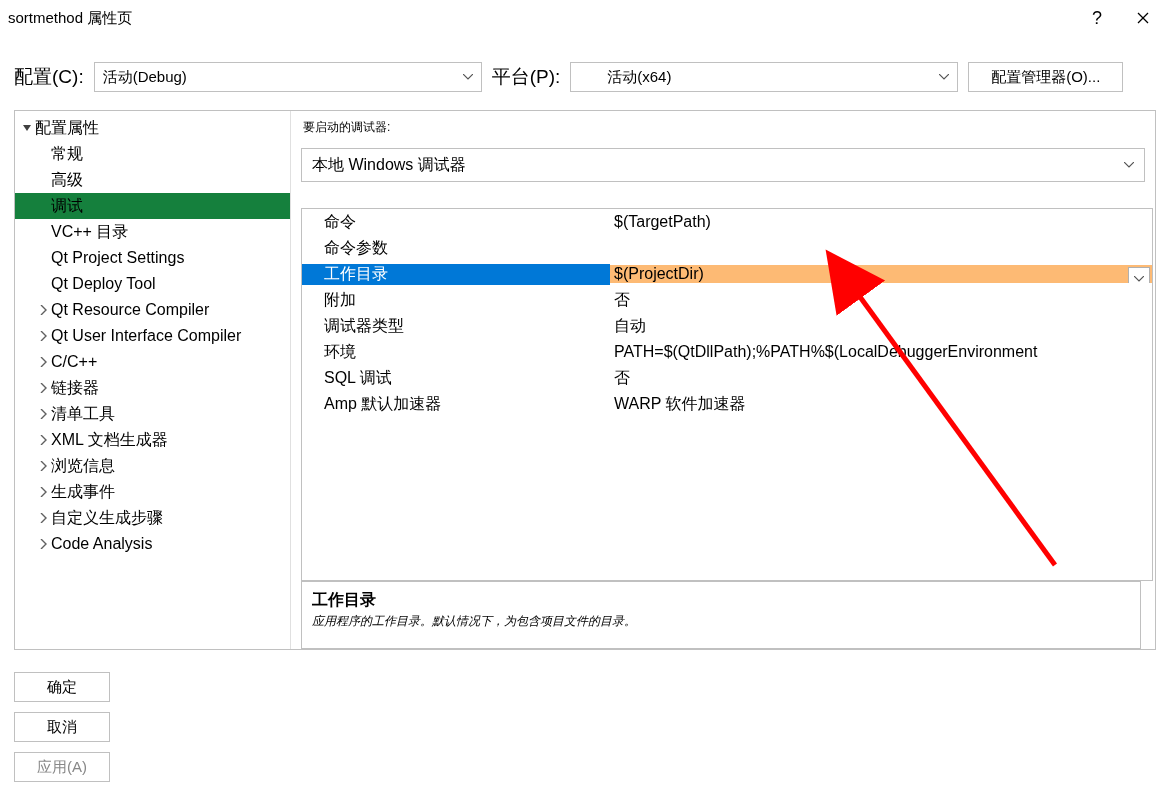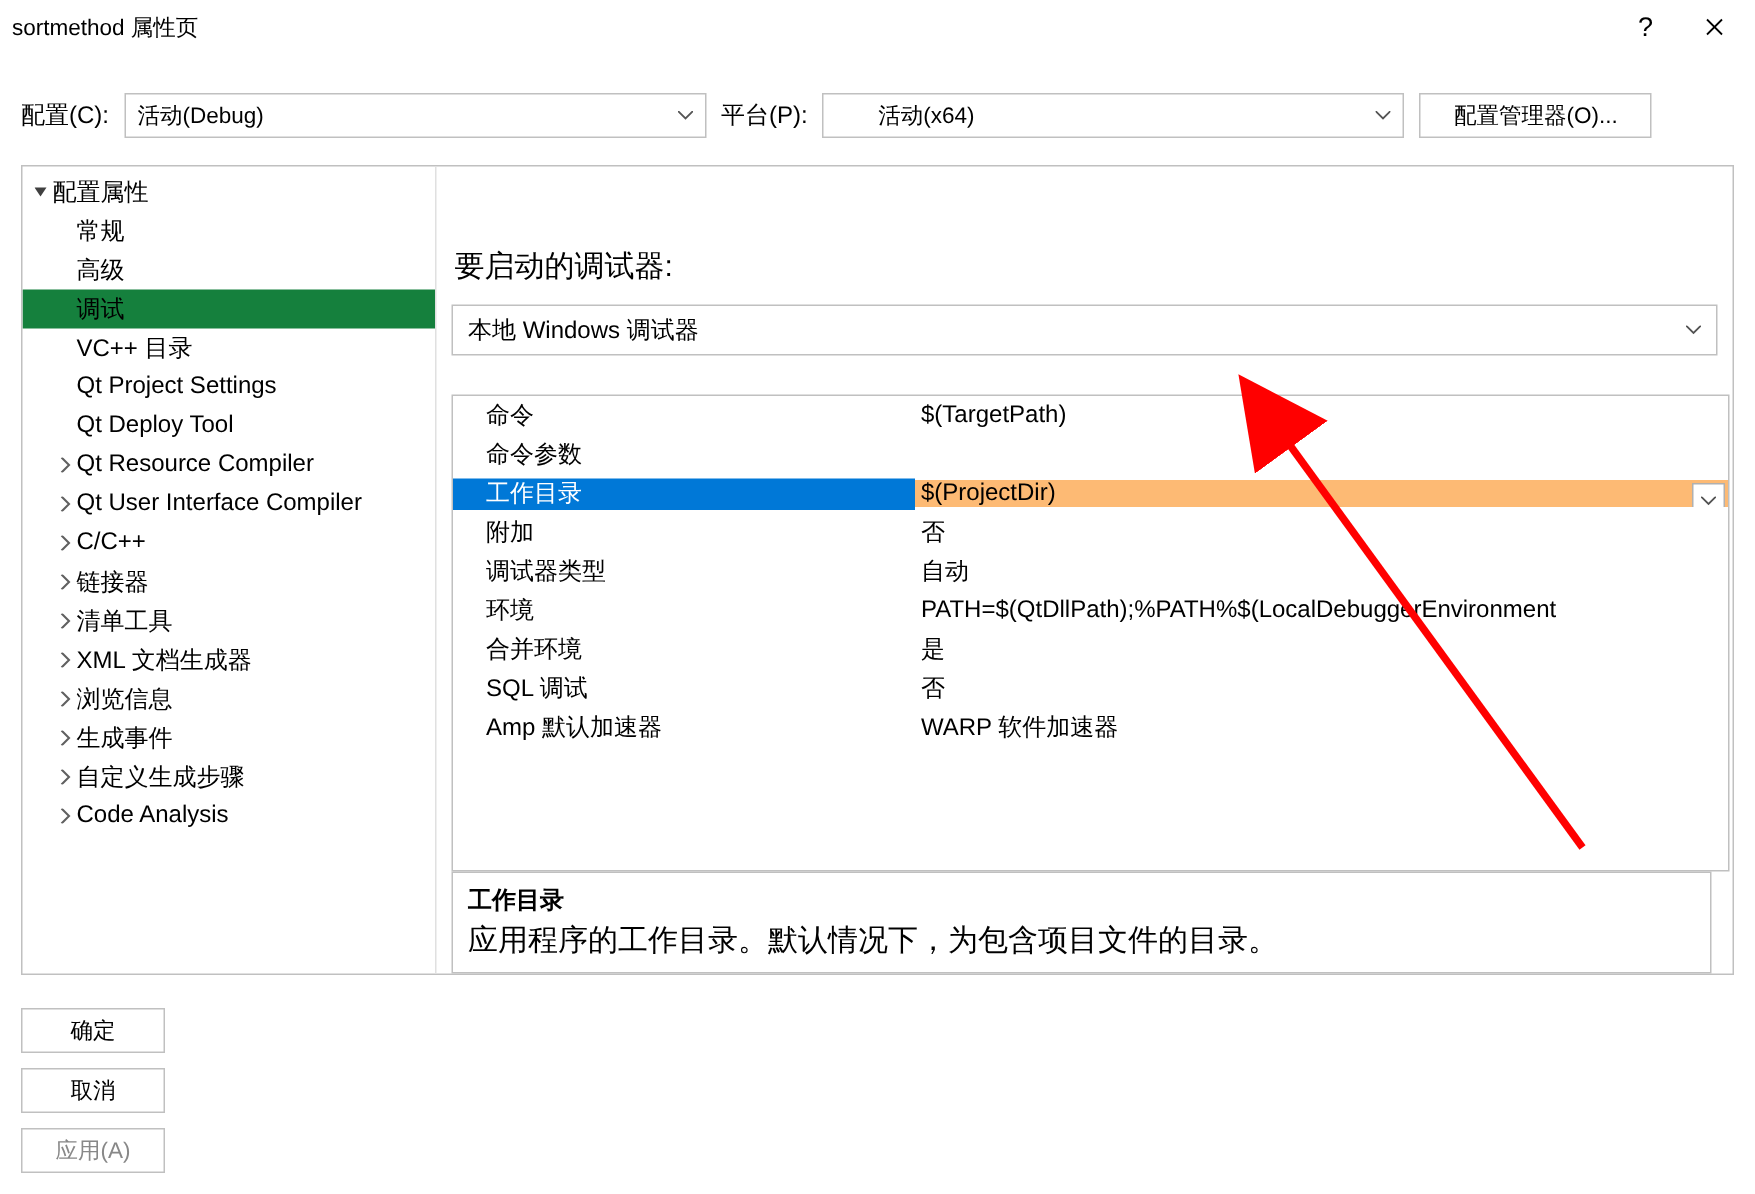--- a/index.html
+++ b/index.html
@@ -44,21 +44,21 @@
   .title-btn.close svg { width: 12px; height: 12px; }
   .title-btn.help { font-size: 18px; }
   
   .toprow {
     display: flex;
     align-items: center;
     padding: 6px 14px 6px 14px;
     gap: 10px;
     margin-top: 20px;
   }
-  .toprow .lbl { font-size: 16px; white-space: nowrap; }
+  .toprow .lbl { font-size: 19px; white-space: nowrap; }
   .combo {
     display: flex;
     align-items: center;
     justify-content: space-between;
     border: 1px solid #c0c0c0;
     background: #fff;
     height: 30px;
     padding: 0 8px;
     box-sizing: border-box;
   }
@@ -115,24 +115,23 @@
   }
   
   .rightpane {
     flex: 1;
     display: flex;
     flex-direction: column;
     padding: 8px 0 0 10px;
     min-width: 0;
   }
   .debugger-label {
-    font-size: 20px;
+    font-size: 12px;
     margin-bottom: 12px;
     padding-left: 2px;
-    margin-top: 45px;
   }
   .debugger-combo {
     border: 1px solid #c0c0c0;
     height: 32px;
     display: flex;
     align-items: center;
     justify-content: space-between;
     padding: 0 10px;
     margin-right: 10px;
     font-size: 16px;
@@ -196,21 +195,21 @@
   .descpanel {
     border: 1px solid #c0c0c0;
     border-top: 1px solid #c0c0c0;
     margin-right: 14px;
     margin-top: 0;
     padding: 8px 10px;
     height: 68px;
     box-sizing: border-box;
   }
   .descpanel .dtitle { font-weight: bold; font-size: 16px; }
-  .descpanel .ddesc { font-size: 20px; margin-top: 2px; }
+  .descpanel .ddesc { font-size: 12px; margin-top: 2px; font-style: italic; }
   
   .bottomrow {
     display: flex;
     justify-content: flex-end;
     gap: 10px;
     padding: 14px 14px 14px 14px;
     flex-direction: column;
   }
   .bottomrow .btn { width: 96px; }
   
@@ -412,24 +411,20 @@
             </div>
             <div class="prop-row">
               <div class="k">调试器类型</div>
               <div class="v">自动</div>
             </div>
             <div class="prop-row">
               <div class="k">环境</div>
               <div class="v">PATH=$(QtDllPath);%PATH%$(LocalDebuggerEnvironment</div>
             </div>
             <div class="prop-row">
-              <div class="k">合并环境</div>
-              <div class="v">是</div>
-            </div>
-            <div class="prop-row">
               <div class="k">SQL 调试</div>
               <div class="v">否</div>
             </div>
             <div class="prop-row">
               <div class="k">Amp 默认加速器</div>
               <div class="v">WARP 软件加速器</div>
             </div>
           </div>
       </div>
 

